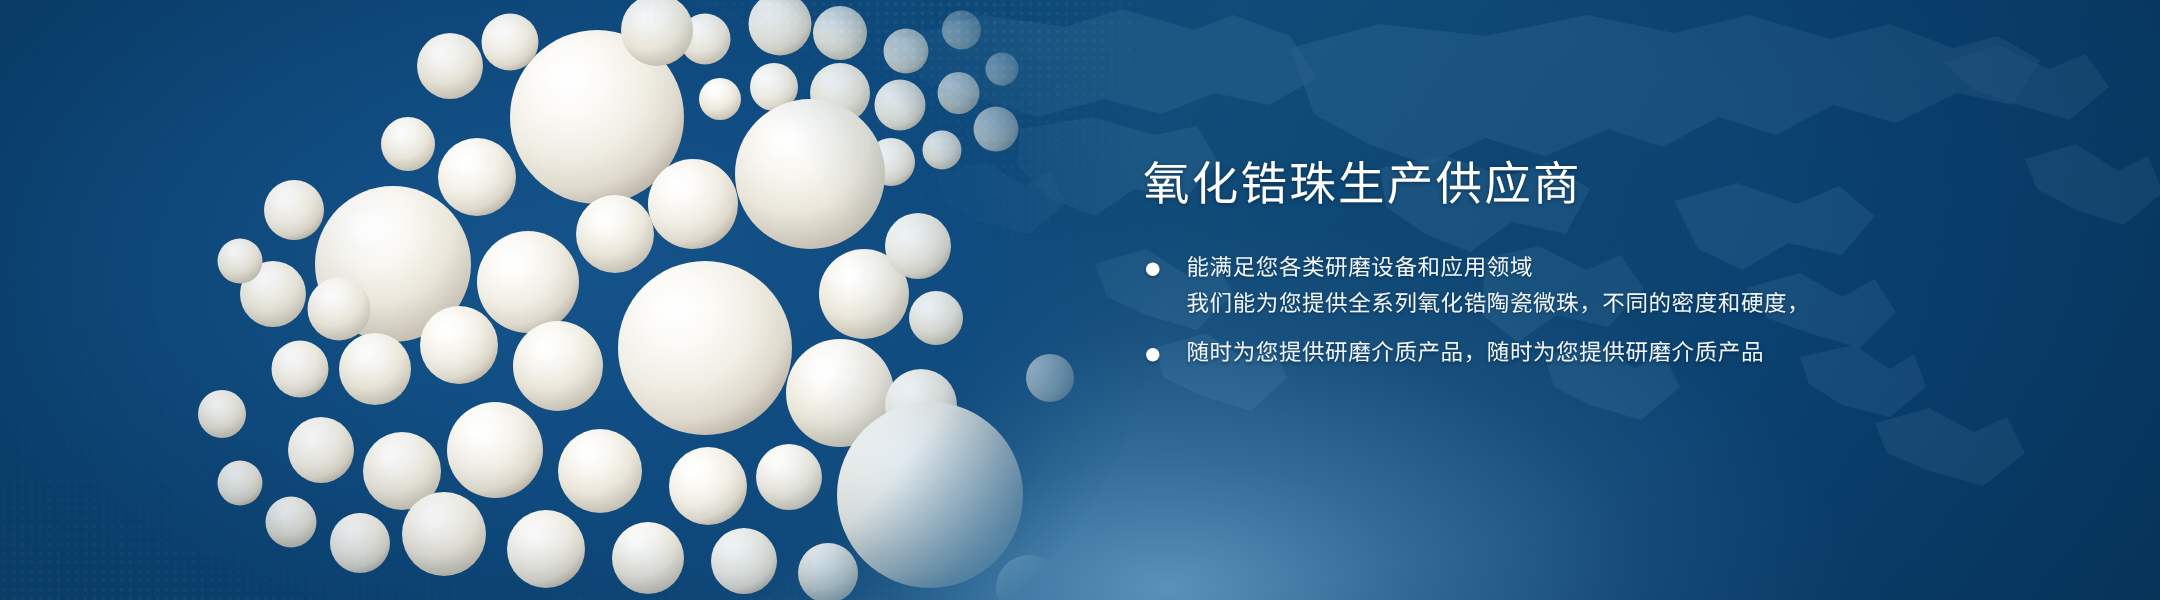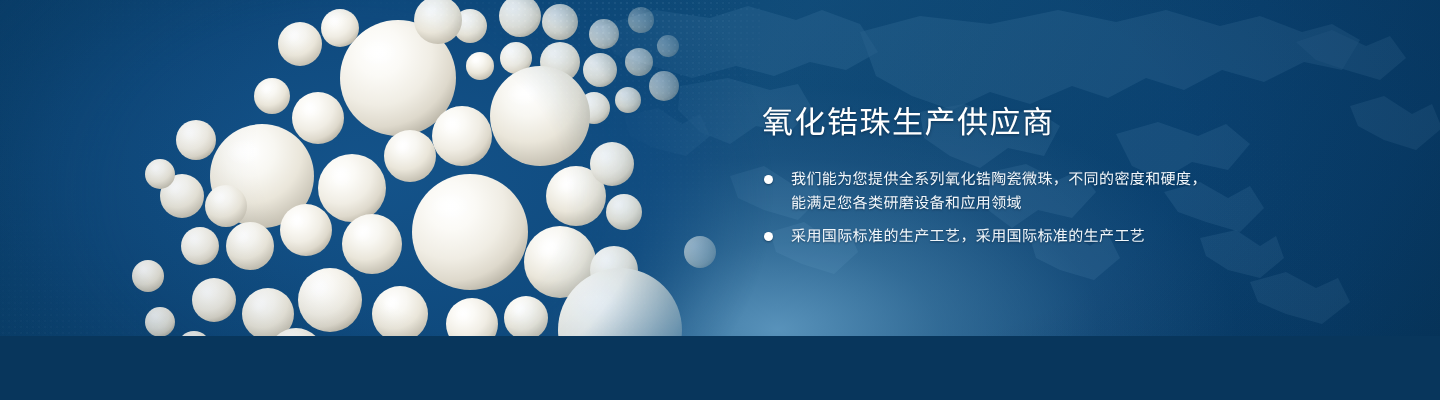--- a/index.html
+++ b/index.html
@@ -4,21 +4,21 @@
 <title>氧化锆珠生产供应商</title>
 <style>
   html, body {
     margin: 0;
     padding: 0;
     background: #08365c;
   }
   .banner {
     position: relative;
     width: 1440px;
-    height: 336px;
+    height: 400px;
     overflow: hidden;
     font-family: "Liberation Sans", "DejaVu Sans", sans-serif;
     background: #0a4372;
   }
 
   
   .bg-base {
     position: absolute;
     inset: 0;
     background:
@@ -337,23 +337,23 @@
   </div>
 
   <div class="bg-vignette"></div>
 
   <div class="copy">
     <h1 class="headline">氧化锆珠生产供应商</h1>
 
     <ul class="points">
       <li class="point">
         <span class="bullet-dot"></span>
+        <span class="point-line">能满足您各类研磨设备和应用领域</span>
         <span class="point-line">我们能为您提供全系列氧化锆陶瓷微珠，不同的密度和硬度，</span>
-        <span class="point-line">能满足您各类研磨设备和应用领域</span>
       </li>
       <li class="point">
         <span class="bullet-dot"></span>
-        <span class="point-line">采用国际标准的生产工艺，采用国际标准的生产工艺</span>
+        <span class="point-line">随时为您提供研磨介质产品，随时为您提供研磨介质产品</span>
       </li>
     </ul>
   </div>
 
 </div>
 
 </body></html>

